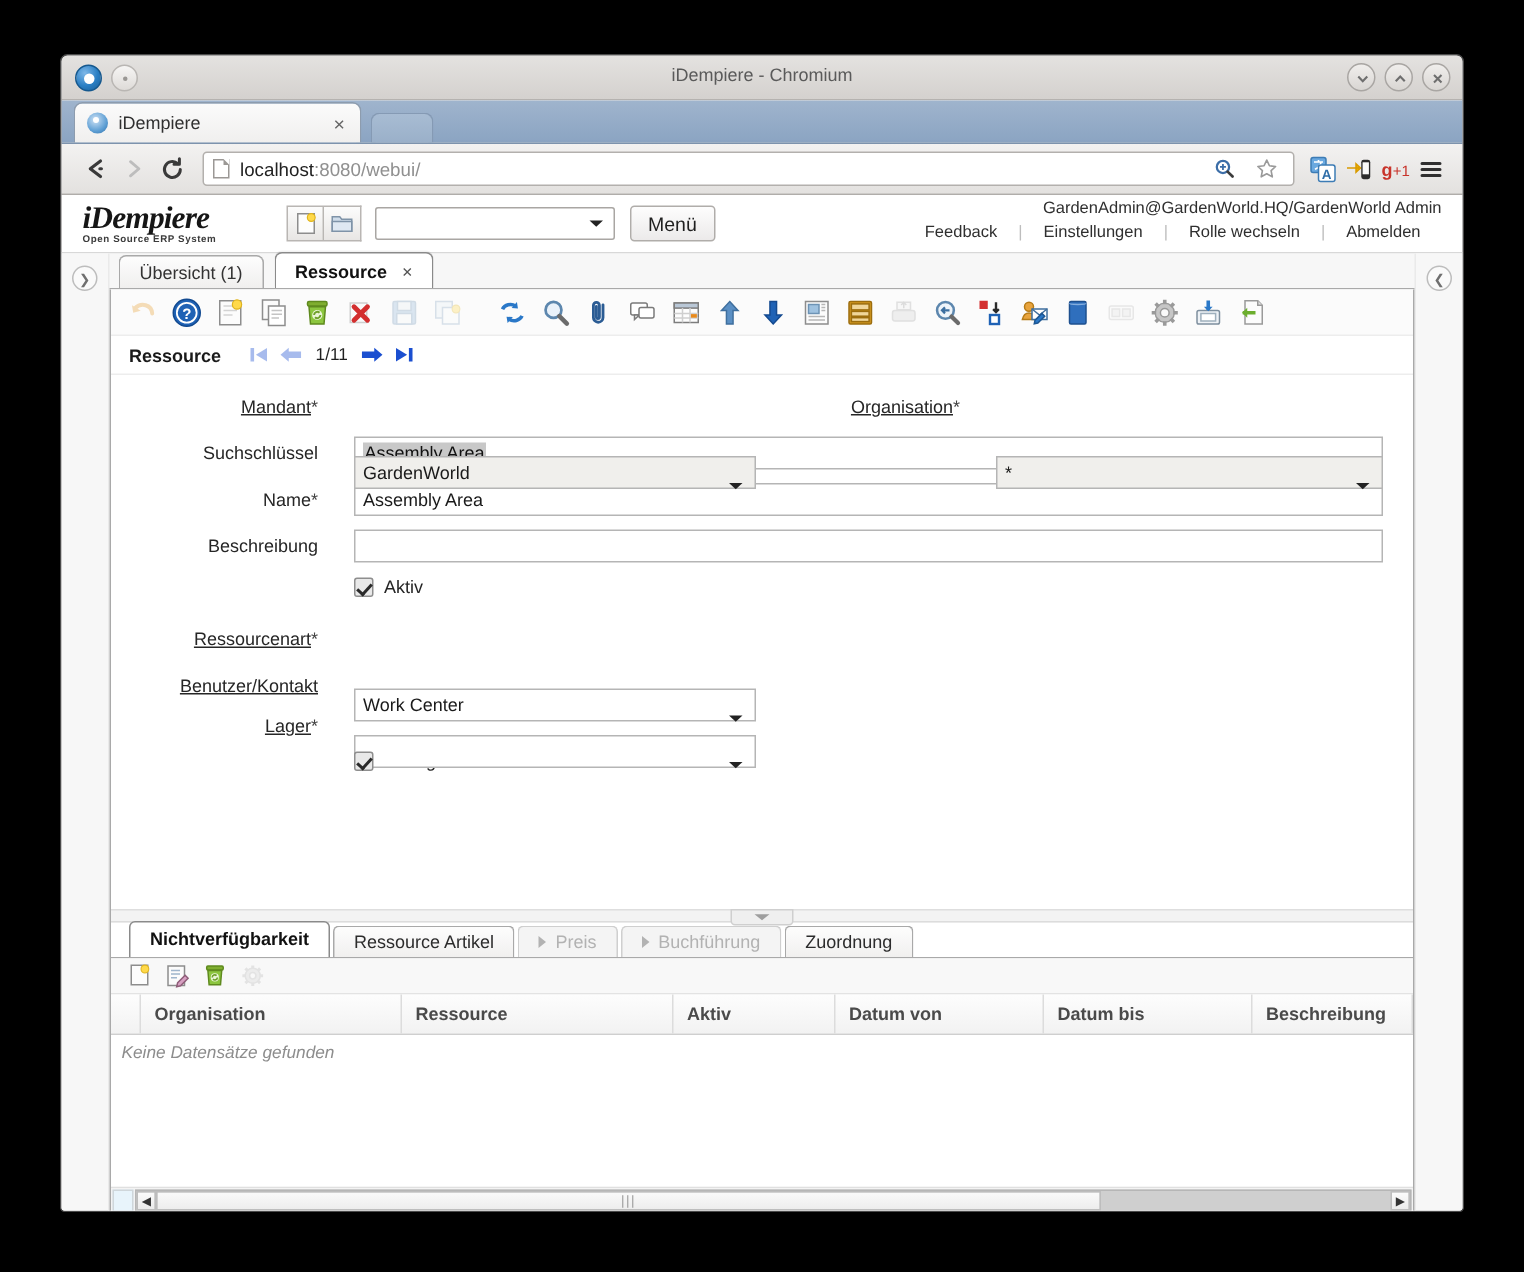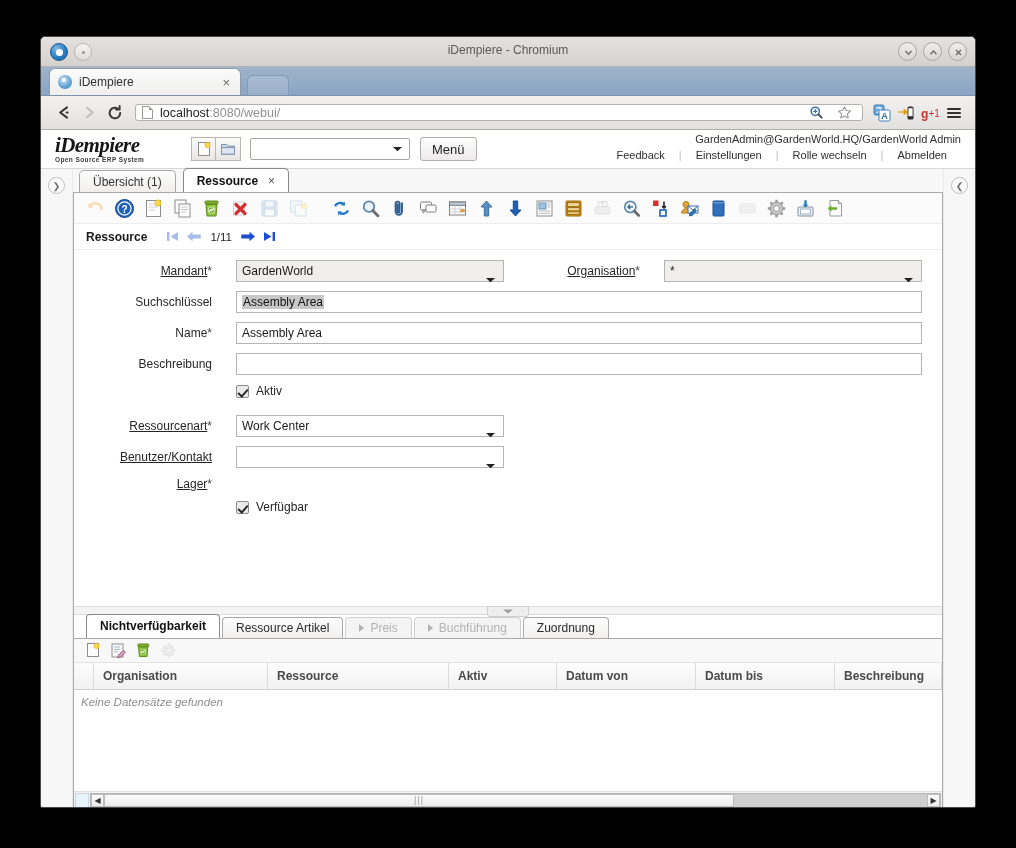--- a/index.html
+++ b/index.html
@@ -101,21 +101,21 @@
   
   #omnibar {
     height: 34px;
     background: linear-gradient(to bottom,#f3f2f1 0%,#e3e1df 100%);
     border-bottom: 1px solid #b0adaa;
     display:flex; align-items:center;
     padding: 0 9px;
   }
   .navbtn{width:26px;height:26px;display:flex;align-items:center;justify-content:center;}
   .urlbox{
-    flex:1 1 auto; height:17px; margin:0 7px;
+    flex:1 1 auto; height:23px; margin:0 7px;
     background:#fff; border:1px solid #b3b0ad; border-radius:3px;
     display:flex; align-items:center; padding:0 6px;
     font-size:12.5px; color:#333;
   }
   .urlbox .pageicon{
     width:11px;height:13px;background:#fff;border:1px solid #9b9895;
     margin-right:7px; position:relative; flex:0 0 auto;
   }
   .urlbox .pageicon::after{
     content:"";position:absolute;right:-1px;top:-1px;border-width:0 4px 4px 0;
@@ -245,21 +245,21 @@
   .req{color:#444;}
   .fctl{height:22px;}
   .inp{
     width:100%;height:22px;border:1px solid #b5b5b5;background:#fff;
     font-size:12px;color:#1a1a1a;padding:0 5px;line-height:20px;
   }
   .sel{
     width:100%;height:22px;border:1px solid #b5b5b5;
     background:#f0efec;
     font-size:12px;color:#1a1a1a;padding:0 5px;line-height:20px;
-    display:flex;align-items:center;position:relative;
+    display:flex;align-items:center;position:relative;margin-top:44px;
   }
   .sel.white{background:#fff;}
   .sel .caret{position:absolute;right:7px;top:9px;}
   .selhl{background:#c8c8c8;color:#111;padding:0 1px;}
   .chk{display:flex;align-items:center;gap:7px;}
   .cbox{
     width:13px;height:13px;border:1px solid #8e8e8e;background:#e9e9e9;
     position:relative;border-radius:2px;
   }
   .cbox.on::after{

